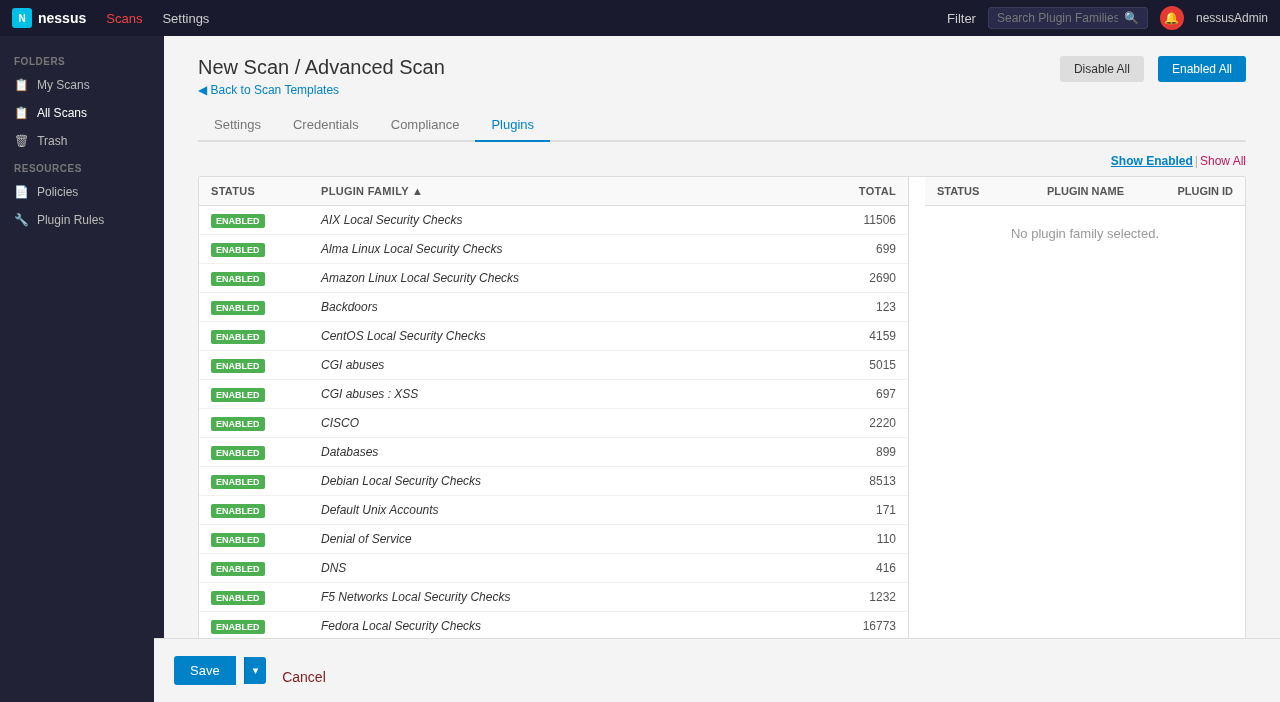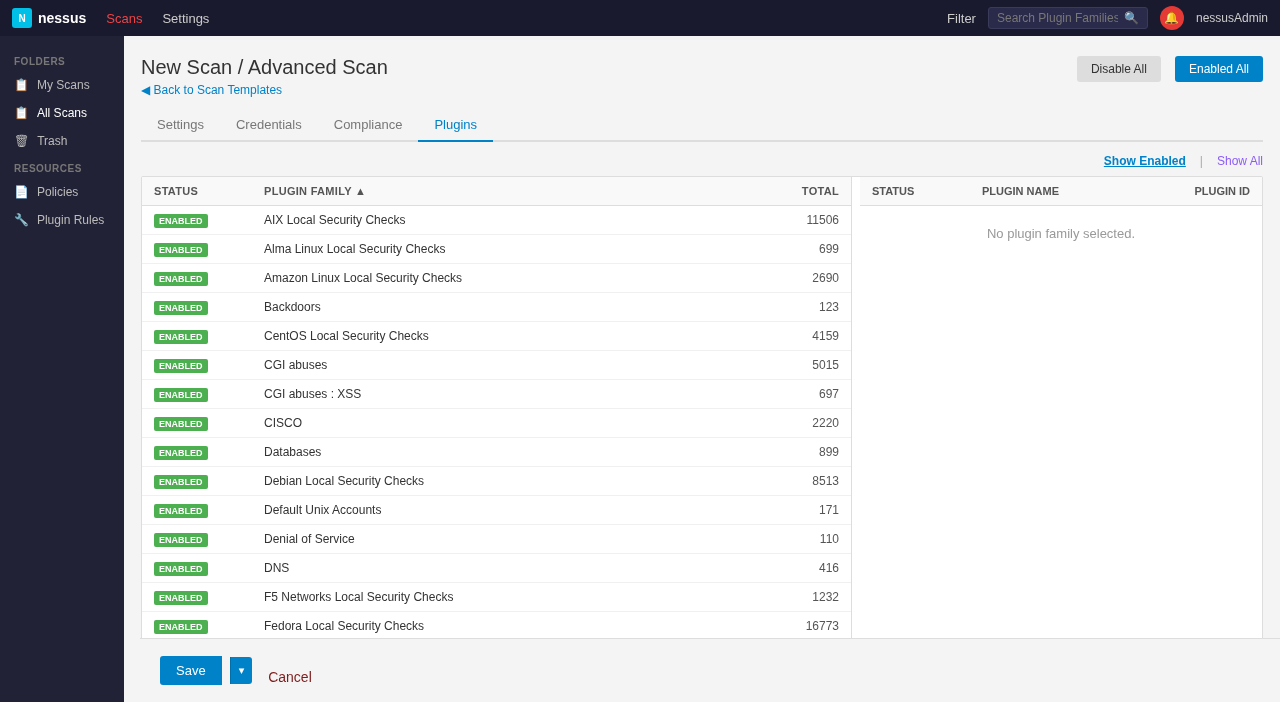--- a/index.html
+++ b/index.html
@@ -24,65 +24,65 @@
     .topnav-search { background: #2a2a4a; border: 1px solid #3a3a5a; border-radius: 3px; padding: 3px 8px; color: #ccc; font-size: 12px; width: 160px; display: flex; align-items: center; gap: 6px; }
     .topnav-search input { background: transparent; border: none; color: #ccc; font-size: 12px; outline: none; width: 100%; }
     .topnav-search input::placeholder { color: #777; }
     .notif-bell { width: 24px; height: 24px; background: #e53935; border-radius: 50%; display: flex; align-items: center; justify-content: center; color: #fff; font-size: 12px; cursor: pointer; }
     .topnav-user { color: #ccc; font-size: 12px; }
 
     
     .layout { display: flex; height: calc(100vh - 36px); }
 
     
-    .sidebar { width: 124px; background: #222236; flex-shrink: 0; padding: 12px 0; }
+    .sidebar { width: 164px; background: #222236; flex-shrink: 0; padding: 12px 0; }
     .sidebar-section-label { color: #777; font-size: 10px; font-weight: 600; text-transform: uppercase; padding: 8px 14px 4px; letter-spacing: 0.5px; }
     .sidebar-item { display: flex; align-items: center; gap: 8px; padding: 7px 14px; color: #bbb; font-size: 12px; cursor: pointer; }
     .sidebar-item.active { color: #fff; }
 
     
-    .main { flex: 1; background: #f4f4f4; overflow-y: auto; padding: 20px 17px; }
+    .main { flex: 1; background: #f4f4f4; overflow-y: auto; padding: 20px 34px; }
 
     
     .page-header { display: flex; align-items: flex-start; justify-content: space-between; margin-bottom: 12px; }
     .page-title { font-size: 20px; font-weight: 400; color: #333; }
     .breadcrumb-link { color: #0082c8; font-size: 12px; text-decoration: none; cursor: pointer; display: flex; align-items: center; gap: 3px; margin-top: 4px; }
     .page-header-actions { display: flex; gap: 14px; }
     .btn-action { padding: 6px 14px; border: none; border-radius: 3px; font-size: 12px; cursor: pointer; background: #ddd; color: #333; }
     .btn-action.primary { background: #0082c8; color: #fff; }
 
     
     .tabs { display: flex; gap: 0; border-bottom: 2px solid #ddd; margin-bottom: 12px; }
     .tab { padding: 8px 16px; font-size: 13px; color: #777; cursor: pointer; border-bottom: 2px solid transparent; margin-bottom: -2px; }
     .tab.active { color: #0082c8; border-bottom-color: #0082c8; font-weight: 500; }
 
     
-    .plugin-filter-row { display: flex; justify-content: flex-end; align-items: center; gap: 14px; margin-bottom: 8px; font-size: 12px; color: #555; }
-    .plugin-filter-link { color: #8b5cf6; cursor: pointer; }
+    .plugin-filter-row { display: flex; justify-content: flex-end; align-items: center; gap: 2px; margin-bottom: 8px; font-size: 12px; color: #555; }
+    .plugin-filter-link { color: #be185d; cursor: pointer; }
     .plugin-filter-link.active { font-weight: 600; color: #0082c8; text-decoration: underline; }
     .separator { color: #aaa; }
 
     
-    .plugin-table-area { display: flex; gap: 8px; border: 1px solid #ddd; background: #fff; border-radius: 2px; }
+    .plugin-table-area { display: flex; gap: 16px; border: 1px solid #ddd; background: #fff; border-radius: 2px; }
 
     
     .plugin-left { flex: 0 0 710px; border-right: 1px solid #ddd; overflow-y: auto; max-height: 520px; }
     .table-header { display: grid; grid-template-columns: 110px 1fr 80px; background: #f9f9f9; border-bottom: 1px solid #ddd; padding: 8px 12px; font-size: 11px; font-weight: 600; color: #555; text-transform: uppercase; letter-spacing: 0.3px; }
     .table-row { display: grid; grid-template-columns: 110px 1fr 80px; padding: 6px 12px; border-bottom: 1px solid #f0f0f0; align-items: center; }
     .status-badge { background: #4caf50; color: #fff; font-size: 9px; font-weight: 700; padding: 2px 5px; border-radius: 2px; text-transform: uppercase; display: inline-block; }
     .total-val { text-align: right; color: #555; font-size: 12px; }
-    .family-name { font-size: 12px; color: #333; }
+    .family-name { font-size: 12px; color: #333; font-style: italic; }
 
     
     .plugin-right { flex: 1; padding: 12px; }
     .right-header { display: grid; grid-template-columns: 110px 1fr 100px; background: #f9f9f9; border-bottom: 1px solid #ddd; padding: 8px 12px; font-size: 11px; font-weight: 600; color: #555; text-transform: uppercase; margin: -12px -12px 12px -12px; }
     .no-selection { color: #999; font-size: 13px; margin-top: 20px; text-align: center; }
 
     
-    .bottom-actions { position: fixed; bottom: 0; left: 140px; right: 0; background: #f4f4f4; border-top: 1px solid #ddd; padding: 10px 20px; display: flex; gap: 8px; align-items: center; z-index: 10; }
+    .bottom-actions { position: fixed; bottom: 0; left: 154px; right: 0; background: #f4f4f4; border-top: 1px solid #ddd; padding: 10px 20px; display: flex; gap: 8px; align-items: center; z-index: 10; }
     .btn-save { background: #0082c8; color: #fff; border: none; border-radius: 3px 0 0 3px; padding: 7px 16px; font-size: 13px; cursor: pointer; }
     .btn-save-arrow { background: #0082c8; color: #fff; border: none; border-left: 1px solid #0070aa; border-radius: 0 3px 3px 0; padding: 7px 8px; font-size: 11px; cursor: pointer; }
     .btn-cancel { background: transparent; border: none; color: #7f1d1d; font-size: 14px; cursor: pointer; padding: 7px 8px; margin-top: 13px; }
     .footer-right { position: fixed; bottom: 8px; right: 12px; font-size: 11px; color: #aaa; }
   </style>
 </head>
 <body>
 
 <nav class="topnav">
   <div class="topnav-left">

